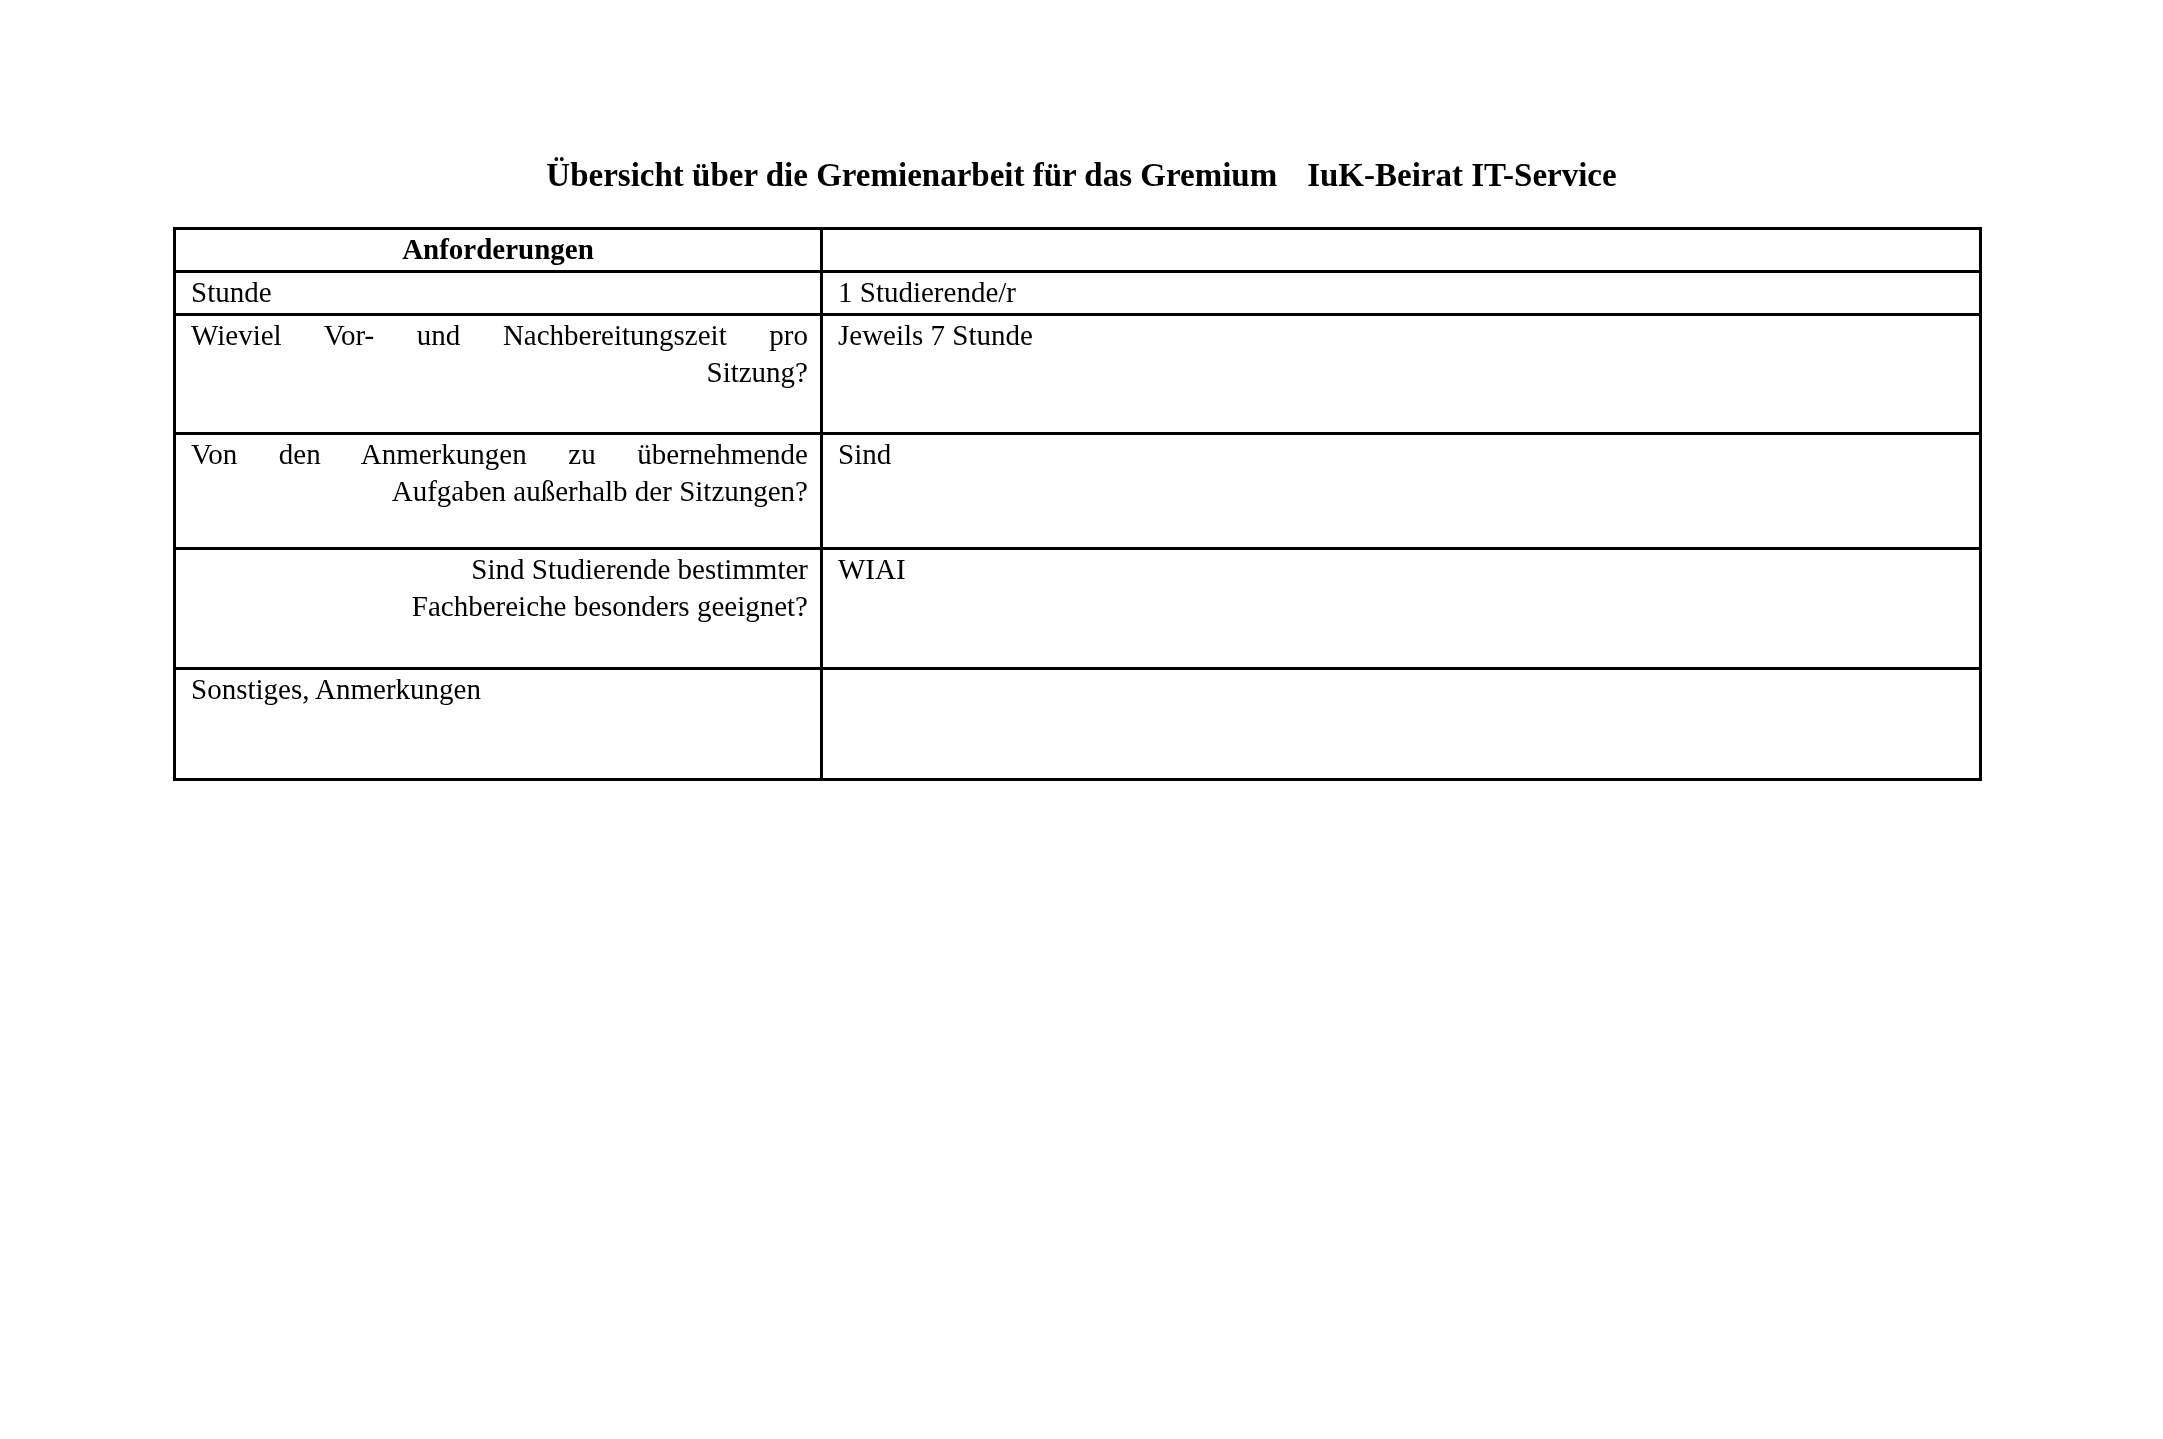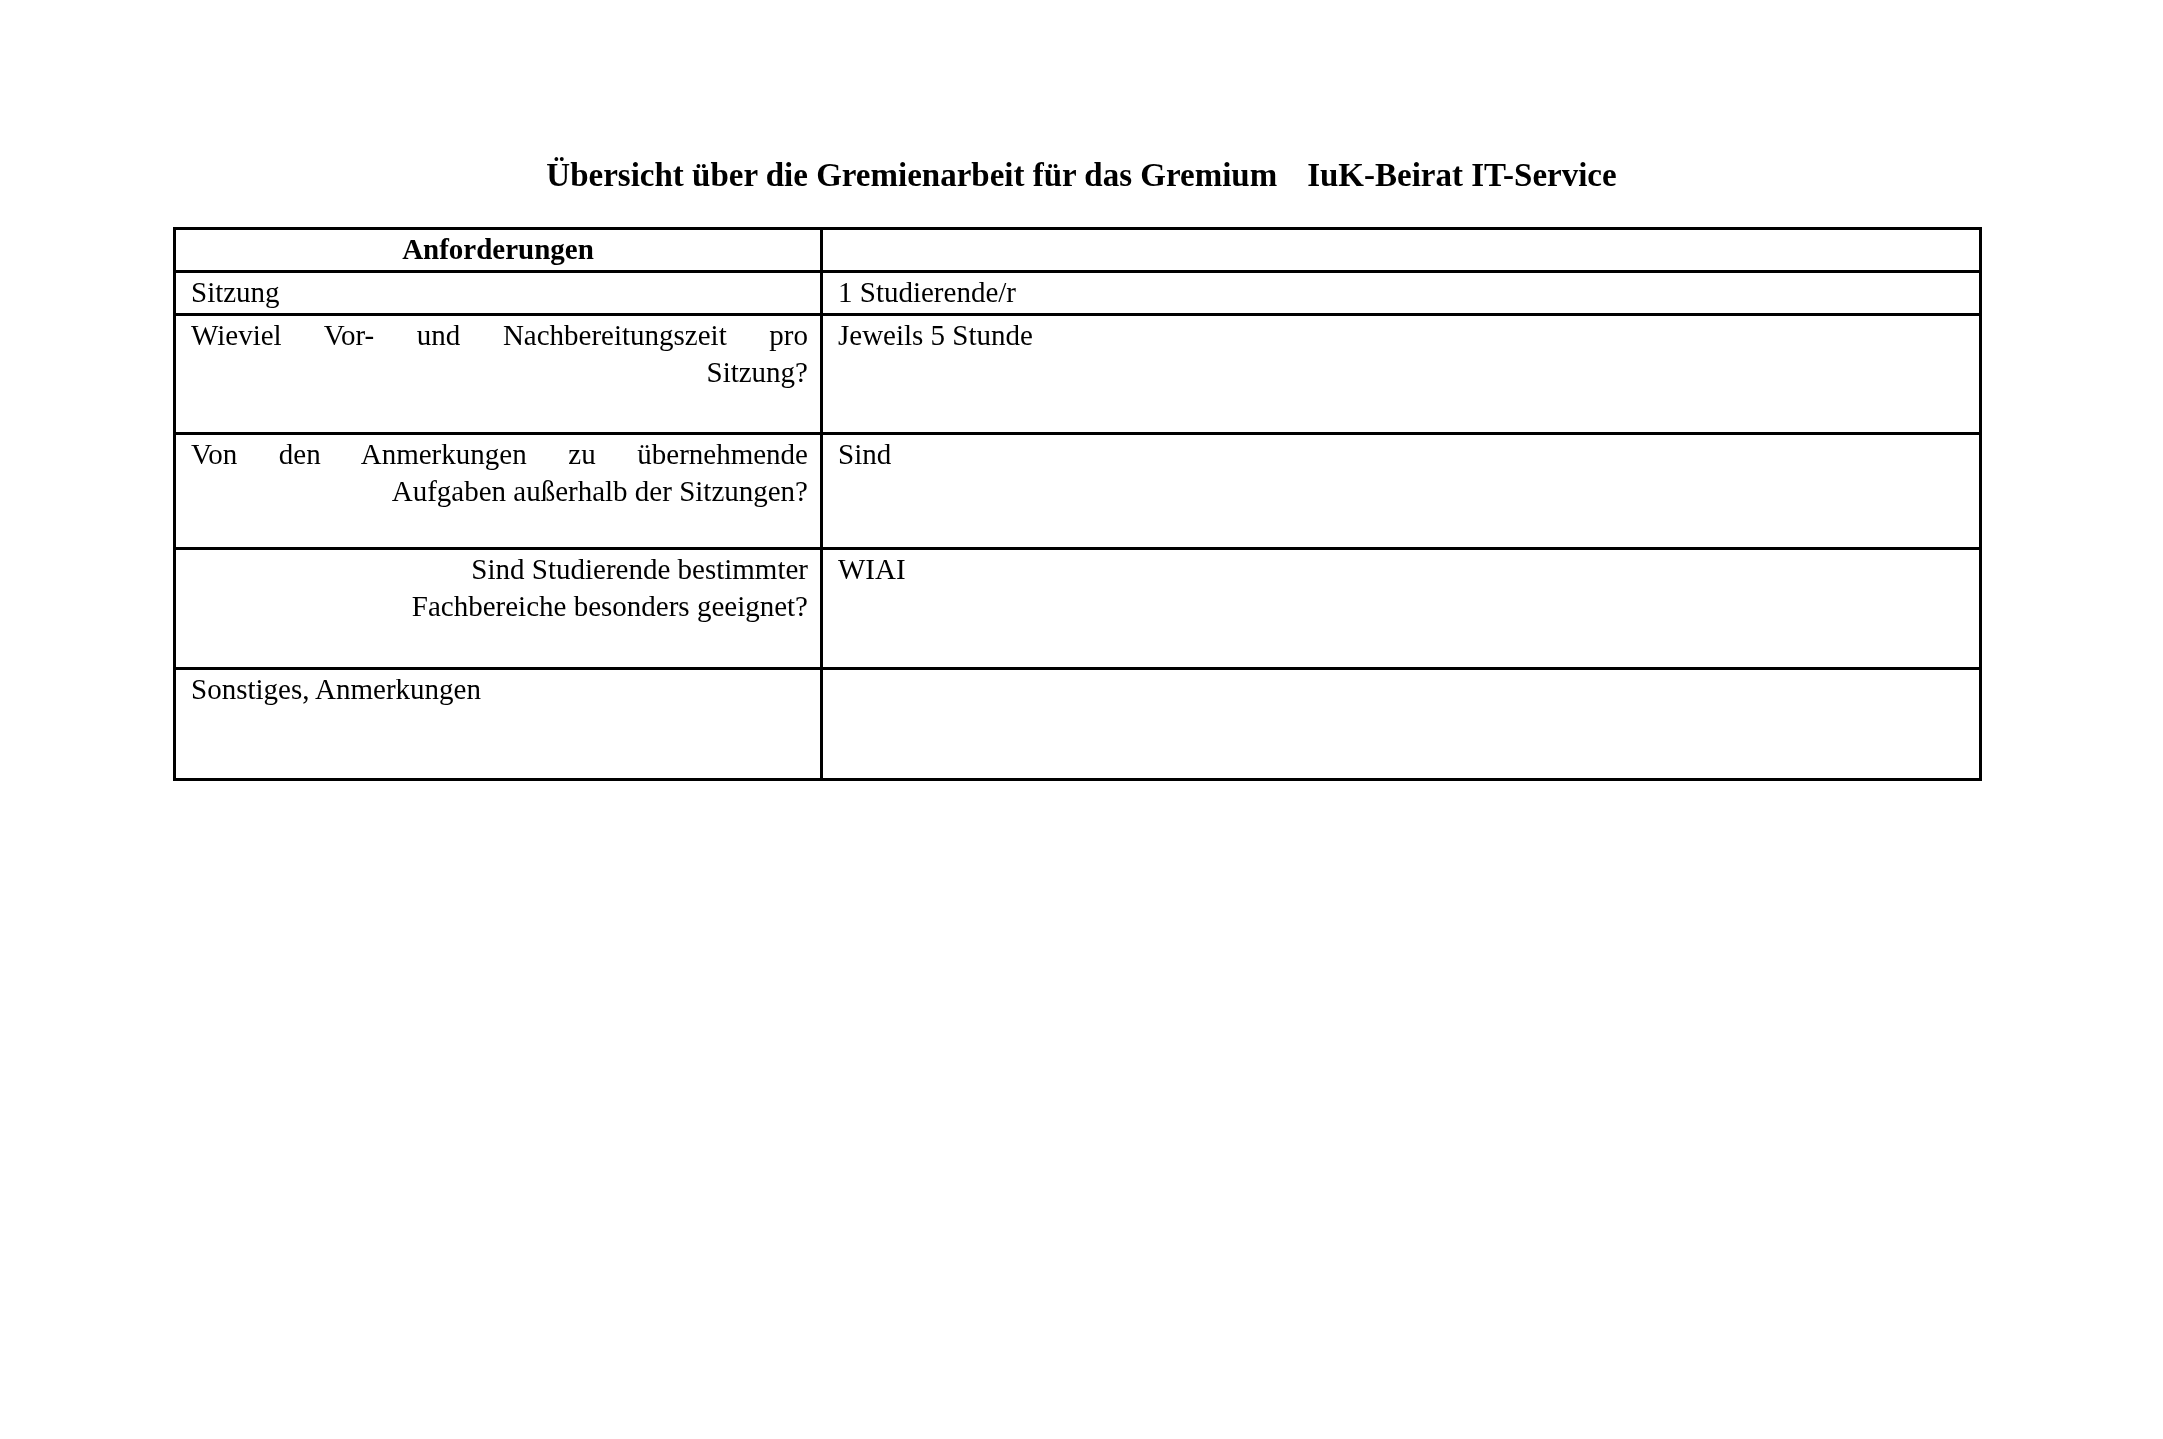--- a/index.html
+++ b/index.html
@@ -61,29 +61,29 @@
     <span>Übersicht über die Gremienarbeit für das Gremium</span><span class="title-gap"></span><span>IuK-Beirat IT-Service</span>
   </div>
 
   <table class="req">
     <tbody>
         <tr class="hdr" style="height:40px">
       <td class="q">Anforderungen</td>
       <td class="a"></td>
     </tr>
     <tr style="height:39px">
-      <td class="q">Sitzung</td>
+      <td class="q">Stunde</td>
       <td class="a">1 Studierende/r</td>
     </tr>
     <tr style="height:119px">
       <td class="q jfy">
             <div class="ln">Wieviel Vor- und Nachbereitungszeit pro</div>
             <div class="ln">Sitzung?</div>
           </td>
-      <td class="a">Jeweils 5 Stunde</td>
+      <td class="a">Jeweils 7 Stunde</td>
     </tr>
     <tr style="height:115px">
       <td class="q jfy">
             <div class="ln">Von den Anmerkungen zu übernehmende</div>
             <div class="ln">Aufgaben außerhalb der Sitzungen?</div>
           </td>
       <td class="a">Sind</td>
     </tr>
     <tr style="height:120px">
       <td class="q">

